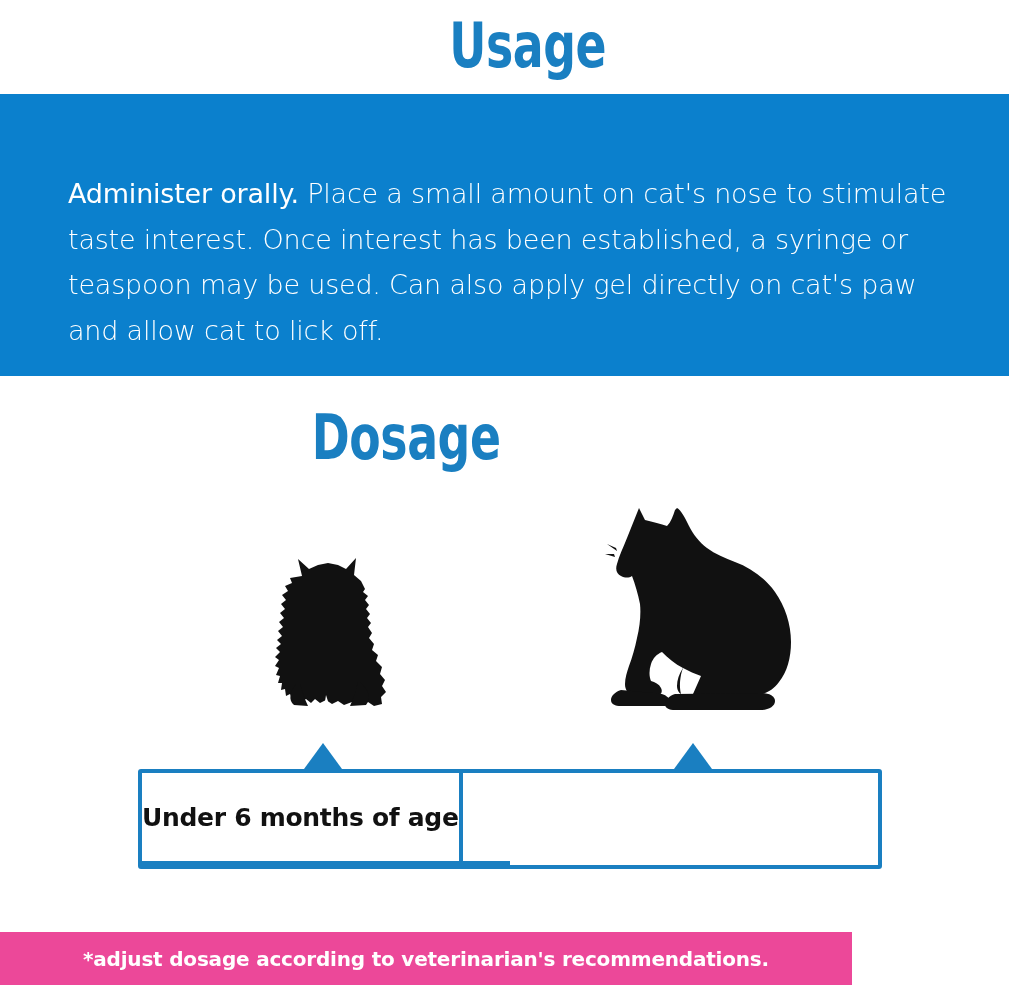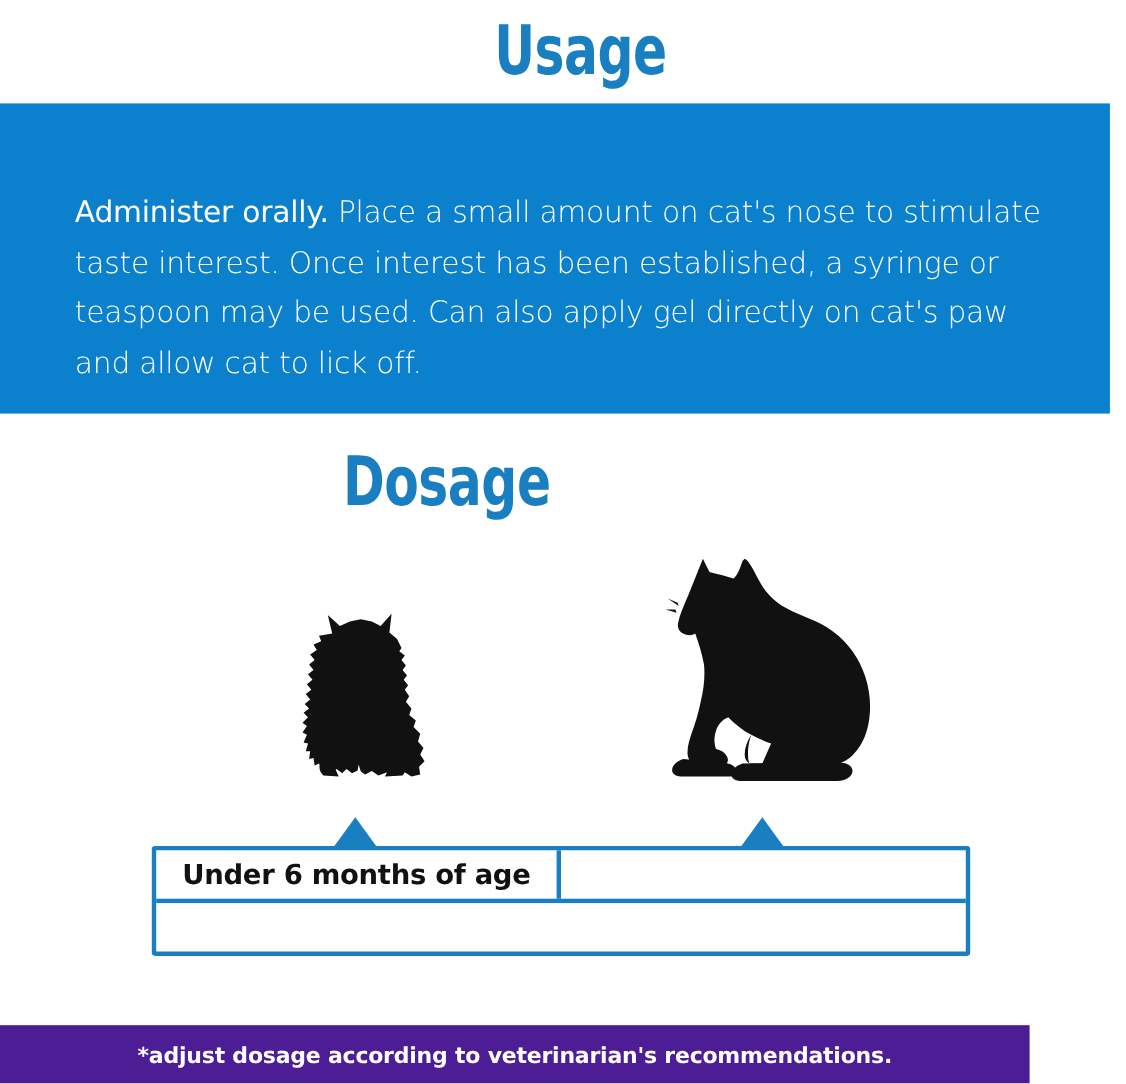--- a/index.html
+++ b/index.html
@@ -121,21 +121,21 @@
     position: absolute;
     left: 138px;
     top: 769px;
     width: 744px;
     height: 100px;
     border: 4px solid #1a7fc1;
     border-radius: 3px;
     background: #ffffff;
     box-sizing: border-box;
     display: flex;
-    flex-direction: column;
+    flex-direction: row;
   }
   .dosage-row {
     display: flex;
     flex: 1 1 50%;
   }
   .dosage-row.row-top { border-bottom: 4px solid #1a7fc1; }
   .dosage-cell {
     flex: 0 0 50%;
     display: flex;
     align-items: center;
@@ -148,23 +148,23 @@
     box-sizing: border-box;
     white-space: nowrap;
   }
   .dosage-cell.cell-left { border-right: 4px solid #1a7fc1; }
 
   
   .footer-band {
     position: absolute;
     left: 0;
     top: 932px;
-    width: 936px;
+    width: 852px;
     height: 53px;
-    background: #4c1d95;
+    background: #ec4899;
     display: flex;
     align-items: center;
     justify-content: center;
   }
   .footer-text {
     color: #ffffff;
     font-family: "DejaVu Sans", "Liberation Sans", sans-serif;
     font-weight: bold;
     font-size: 20px;
     letter-spacing: -0.2px;

